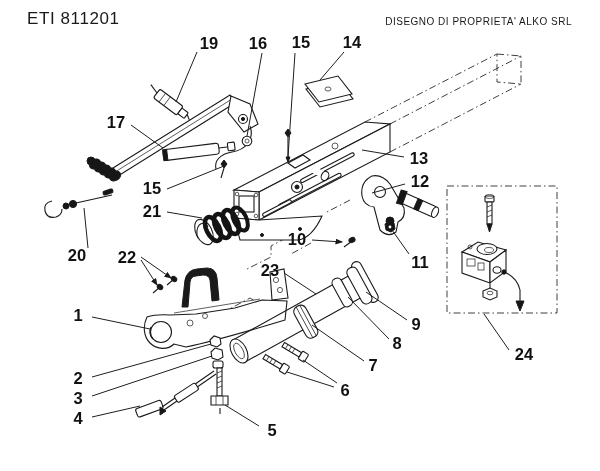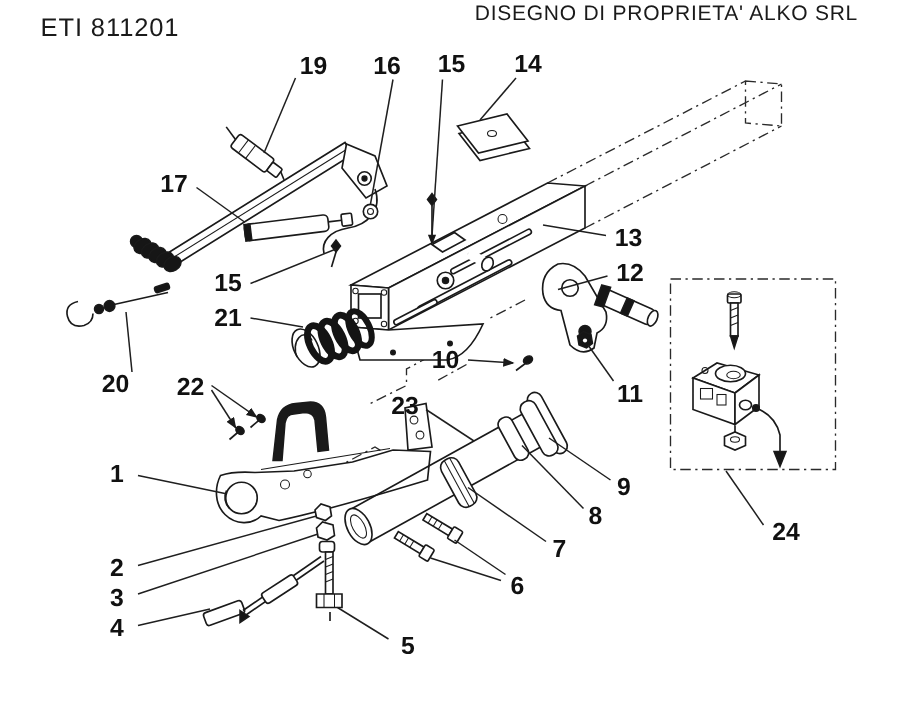--- a/index.html
+++ b/index.html
@@ -1,20 +1,20 @@
 <!DOCTYPE html>
 <html><head>
 <meta charset="utf-8">
 <style>
   html,body{margin:0;padding:0;background:#fff;}
   .page{position:relative;width:600px;height:436px;background:#ffffff;overflow:hidden;
         font-family:"Liberation Sans",sans-serif;color:#1a1a1a;}
   .doc-title{position:absolute;left:27px;top:9px;font-size:17px;letter-spacing:.6px;
              font-weight:500;color:#1a1a1a;}
-  .doc-notice{position:absolute;right:28px;top:0;font-size:14px;letter-spacing:.5px;
+  .doc-notice{position:absolute;right:28px;top:16px;font-size:10px;letter-spacing:.5px;
               color:#1a1a1a;}
   svg{position:absolute;left:0;top:0;}
   .ln{stroke:#1a1a1a;stroke-width:1.1;fill:none;}
   .fw{stroke:#1a1a1a;stroke-width:1.1;fill:#ffffff;}
   .fd{stroke:#1a1a1a;stroke-width:1;fill:#161616;}
   .thin{stroke:#1a1a1a;stroke-width:.7;fill:none;}
   .dash{stroke:#2a2a2a;stroke-width:.9;fill:none;stroke-dasharray:7 3 1.5 3;}
   .leader{stroke:#1f1f1f;stroke-width:1;fill:none;}
   .part-num{font-family:"Liberation Sans",sans-serif;font-size:16.5px;font-weight:bold;
             fill:#111;text-anchor:middle;}

